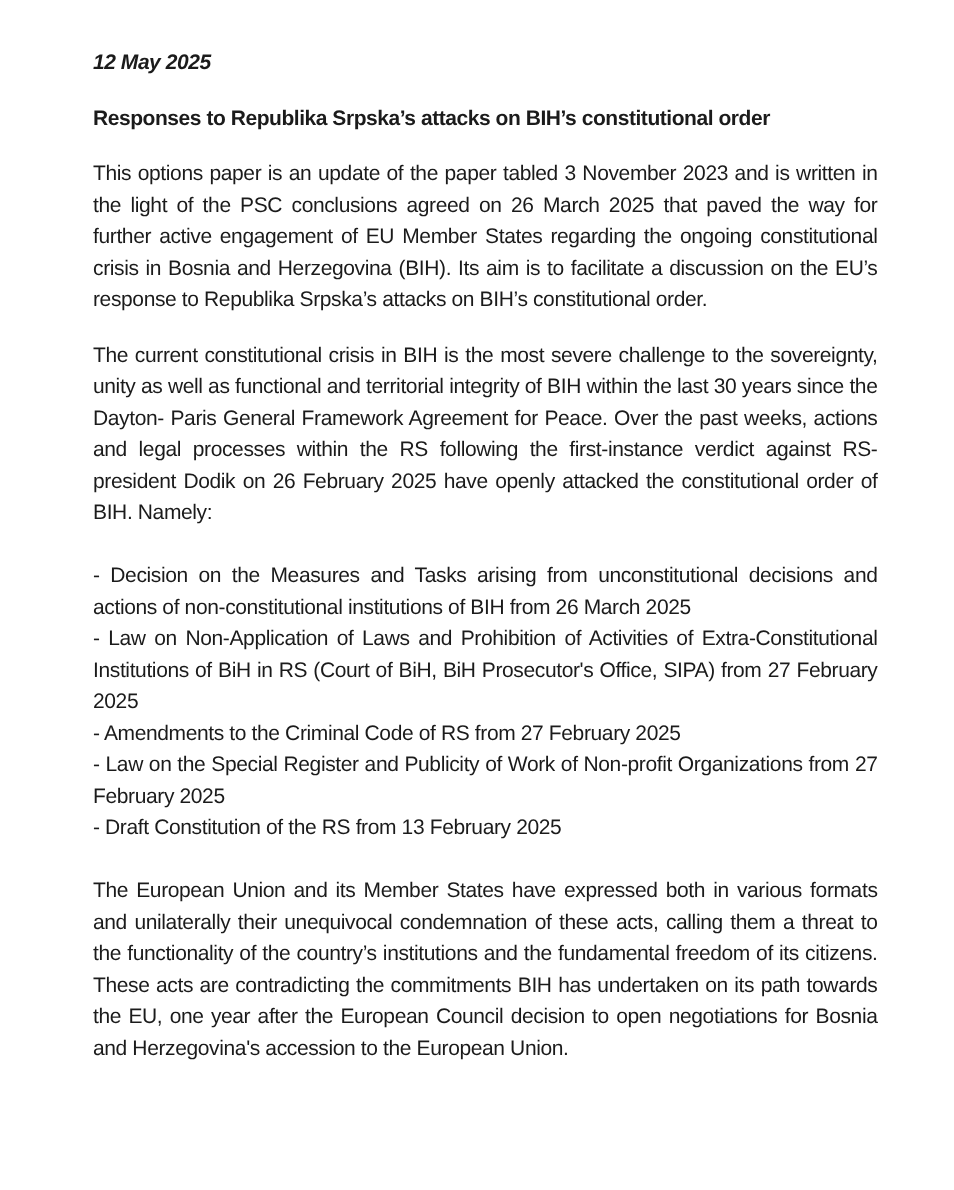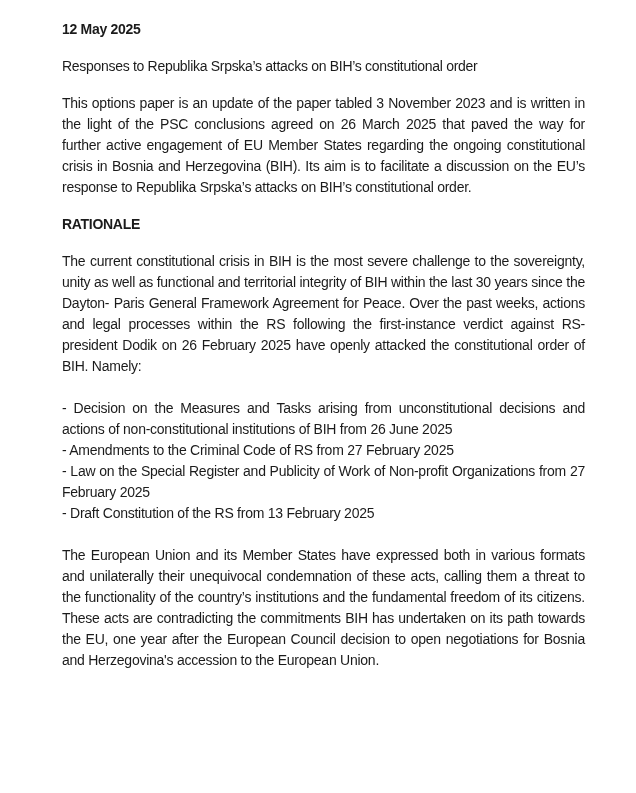--- a/index.html
+++ b/index.html
@@ -19,25 +19,26 @@
       position: absolute;
       left: 62px;
       top: 19px;
       width: 523px;
       font-size: 14px;
       line-height: 21px;
       letter-spacing: -0.25px;
     }
     .date {
       font-weight: bold;
-      margin: 0 0 16px 0;
+      margin: 12px 0 16px 0;
       letter-spacing: -0.3px;
+      font-style: italic;
     }
     .title {
-      font-weight: normal;
+      font-weight: bold;
       margin: 0 0 16px 0;
       letter-spacing: -0.3px;
     }
     .para {
       margin: 0 0 21px 0;
       text-align: justify;
     }
     .intro {
       margin-bottom: 16px;
     }
@@ -57,23 +58,23 @@
       padding: 0;
     }
   </style>
 </head>
 <body>
 
 <div class="page">
   <p class="date">12 May 2025</p>
   <p class="title">Responses to Republika Srpska’s attacks on BIH’s constitutional order</p>
   <p class="para intro">This options paper is an update of the paper tabled 3 November 2023 and is written in the light of the PSC conclusions agreed on 26 March 2025 that paved the way for further active engagement of EU Member States regarding the ongoing constitutional crisis in Bosnia and Herzegovina (BIH). Its aim is to facilitate a discussion on the EU’s response to Republika Srpska’s attacks on BIH’s constitutional order.</p>
-  <p class="heading">RATIONALE</p>
   <p class="para">The current constitutional crisis in BIH is the most severe challenge to the sovereignty, unity as well as functional and territorial integrity of BIH within the last 30 years since the Dayton- Paris General Framework Agreement for Peace. Over the past weeks, actions and legal processes within the RS following the first-instance verdict against RS-president Dodik on 26 February 2025 have openly attacked the constitutional order of BIH. Namely:</p>
   <ul class="list">
-    <li>- Decision on the Measures and Tasks arising from unconstitutional decisions and actions of non-constitutional institutions of BIH from 26 June 2025</li>
+    <li>- Decision on the Measures and Tasks arising from unconstitutional decisions and actions of non-constitutional institutions of BIH from 26 March 2025</li>
+    <li>- Law on Non-Application of Laws and Prohibition of Activities of Extra-Constitutional Institutions of BiH in RS (Court of BiH, BiH Prosecutor's Office, SIPA) from 27 February 2025</li>
     <li>- Amendments to the Criminal Code of RS from 27 February 2025</li>
     <li>- Law on the Special Register and Publicity of Work of Non-profit Organizations from 27 February 2025</li>
     <li>- Draft Constitution of the RS from 13 February 2025</li>
   </ul>
   <p class="para">The European Union and its Member States have expressed both in various formats and unilaterally their unequivocal condemnation of these acts, calling them a threat to the functionality of the country’s institutions and the fundamental freedom of its citizens. These acts are contradicting the commitments BIH has undertaken on its path towards the EU, one year after the European Council decision to open negotiations for Bosnia and Herzegovina's accession to the European Union.</p>
 
 </div>
 
 </body></html>

